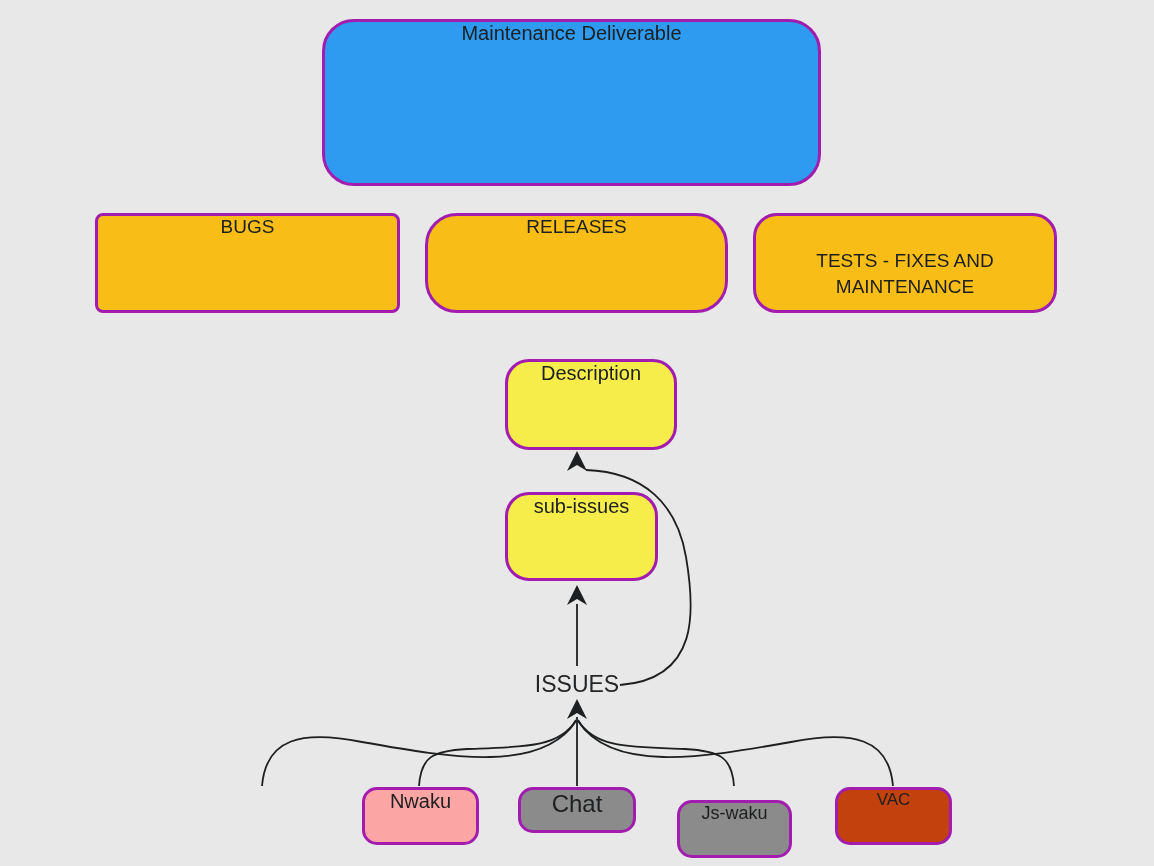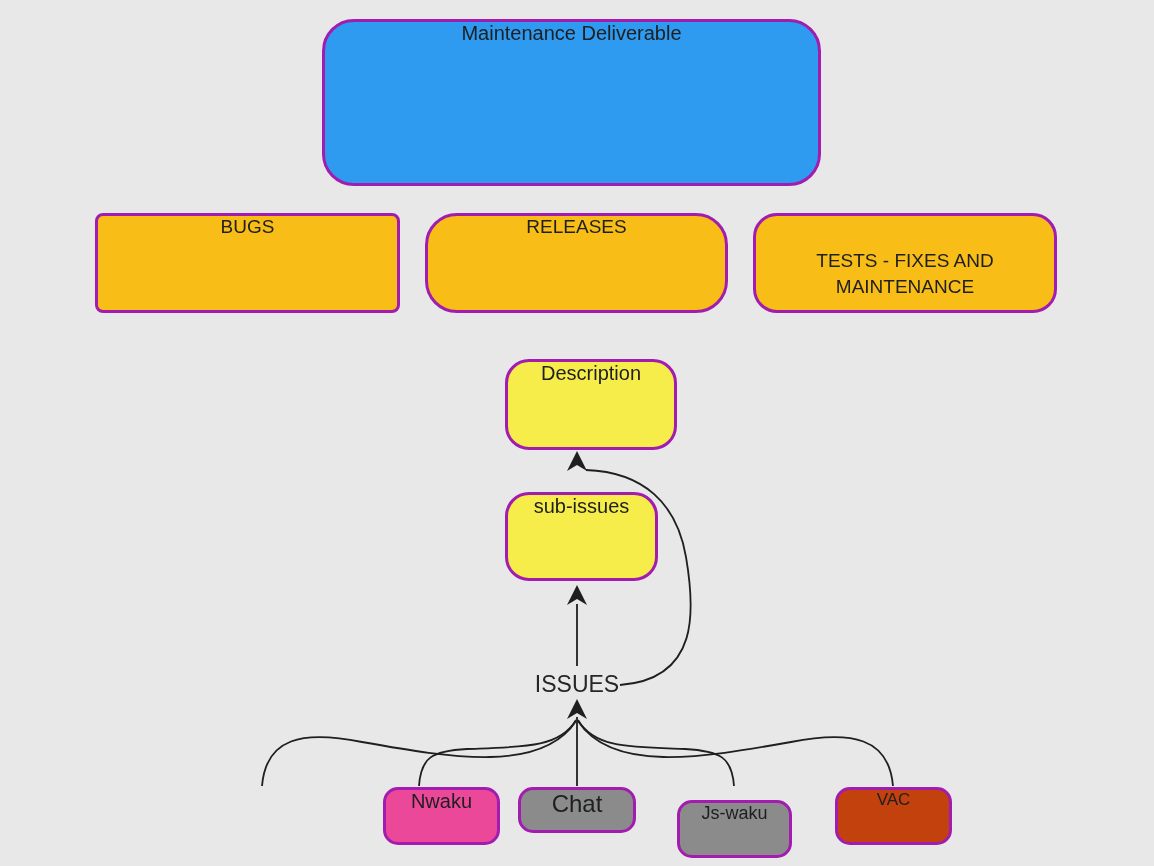--- a/index.html
+++ b/index.html
@@ -95,21 +95,21 @@
 
   <div class="node" id="n-subissues" style="background: rgb(247, 237, 74);">
     <span class="lbl">sub-issues</span>
   </div>
 
   <div class="textnode" id="n-issues">
     <span class="lbl">ISSUES</span>
   </div>
 
 
-  <div class="node" id="n-nwaku" style="background: #ec4899; margin-left: 21px;">
+  <div class="node" id="n-nwaku" style="background: #fca5a5;">
     <span class="lbl">Nwaku</span>
   </div>
 
   <div class="node" id="n-chat" style="background: rgb(139, 139, 139);">
     <span class="lbl">Chat</span>
   </div>
 
   <div class="node" id="n-jswaku" style="background: rgb(139, 139, 139);">
     <span class="lbl">Js-waku</span>
   </div>

